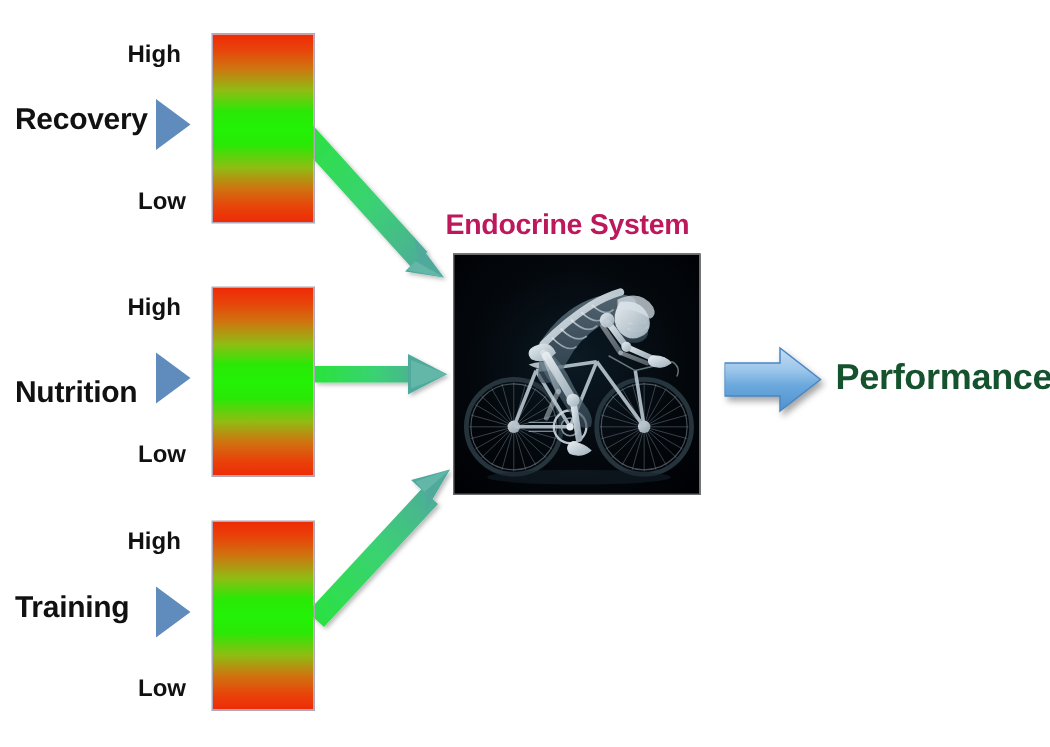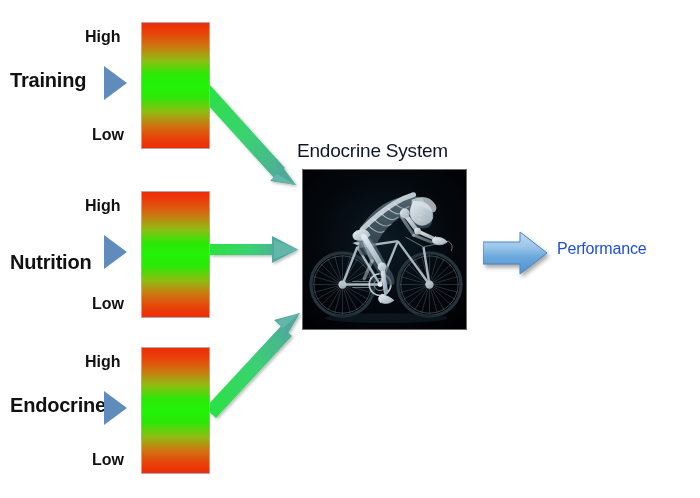--- a/index.html
+++ b/index.html
@@ -29,31 +29,31 @@
     line-height: 1;
   }
   .scale-label {
     font-weight: bold;
     font-size: 16px;
     color: #111111;
     white-space: nowrap;
     line-height: 1;
   }
   .center-title {
-    font-weight: normal;
+    font-weight: bold;
     font-size: 19px;
-    color: #0f172a;
+    color: #be185d;
     white-space: nowrap;
     line-height: 1;
     letter-spacing: -0.2px;
   }
   .outcome-label {
-    font-weight: normal;
-    font-size: 16px;
-    color: #1d4ed8;
+    font-weight: bold;
+    font-size: 24px;
+    color: #14532d;
     white-space: nowrap;
     line-height: 1;
     letter-spacing: -0.2px;
   }
 
   
   .scale-bar {
     width: 69px;
     height: 127px;
     border: 1px solid #b0a8b8;
@@ -144,21 +144,21 @@
     </g>
 
     <g filter="url(#softShadow)">
       <path d="M 205 408 L 281 326 L 292 336 L 216 418 Z" fill="url(#gradBot)"></path>
       <path d="M 300 313 L 274 320 L 285 330 L 283 342 Z" fill="#4faa9b"></path>
       <path d="M 300 313 L 277 321 L 283 328 Z" fill="#63b7a9"></path>
     </g>
   </svg>
 
   <div class="abs" style="left:10px; top:70px;">
-    <span class="factor-label">Training</span>
+    <span class="factor-label">Recovery</span>
   </div>
   <div class="abs" style="left:85px; top:28px;">
     <span class="scale-label">High</span>
   </div>
   <div class="abs" style="left:92px; top:126px;">
     <span class="scale-label">Low</span>
   </div>
   <div class="abs pointer-triangle" style="left:104px; top:66px;"></div>
   <div class="abs scale-bar" style="left:141px; top:22px;"></div>
 
@@ -168,21 +168,21 @@
   <div class="abs" style="left:85px; top:197px;">
     <span class="scale-label">High</span>
   </div>
   <div class="abs" style="left:92px; top:295px;">
     <span class="scale-label">Low</span>
   </div>
   <div class="abs pointer-triangle" style="left:104px; top:235px;"></div>
   <div class="abs scale-bar" style="left:141px; top:191px;"></div>
 
   <div class="abs" style="left:10px; top:395px;">
-    <span class="factor-label">Endocrine</span>
+    <span class="factor-label">Training</span>
   </div>
   <div class="abs" style="left:85px; top:353px;">
     <span class="scale-label">High</span>
   </div>
   <div class="abs" style="left:92px; top:451px;">
     <span class="scale-label">Low</span>
   </div>
   <div class="abs pointer-triangle" style="left:104px; top:391px;"></div>
   <div class="abs scale-bar" style="left:141px; top:347px;"></div>
 

